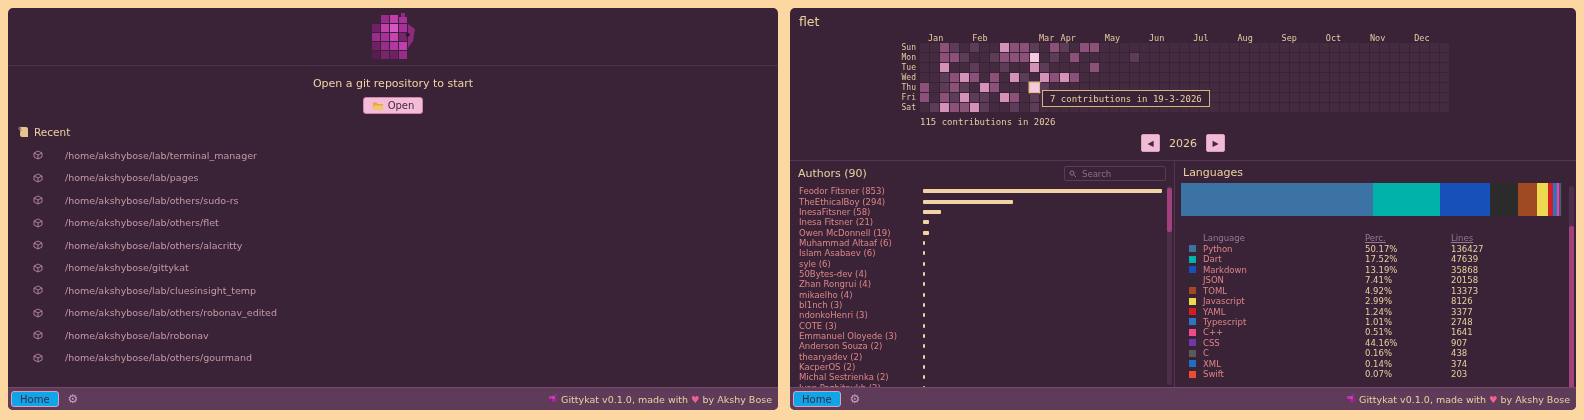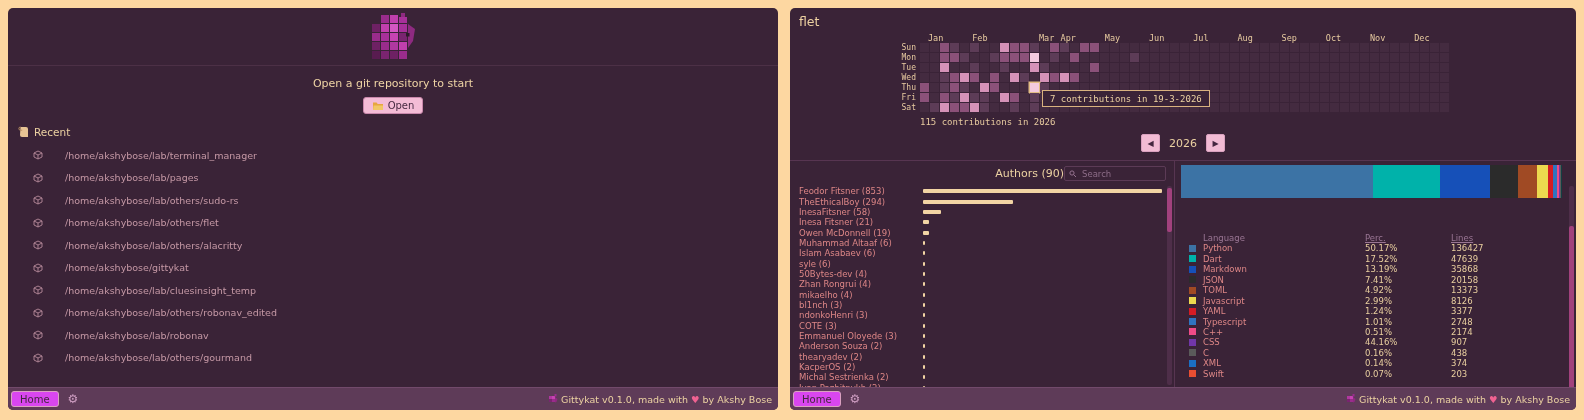--- a/index.html
+++ b/index.html
@@ -21,21 +21,21 @@
     font-size:10px;padding:2px 8px;cursor:pointer;}
   .recent{margin:12px 10px 0 10px;}
   .recent-header{display:flex;align-items:center;gap:5px;color:#ecd2a2;font-size:10.5px;}
   .recent-item{display:flex;align-items:center;gap:22px;color:#c598a5;font-size:9.5px;
     margin:11.5px 0 0 15px;cursor:pointer;white-space:nowrap;}
   .recent-item svg{flex:0 0 auto;}
 
   
   .statusbar{position:absolute;left:0;right:0;bottom:0;height:22px;background:#5e3b58;
     border-top:1px solid #724a6b;display:flex;align-items:center;}
-  .home-tab{background:#d946ef;border:1px solid #d9a1bf;color:#44263f;font-size:10px;
+  .home-tab{background:#0ea5e9;border:1px solid #d9a1bf;color:#44263f;font-size:10px;
     padding:1.5px 8px;border-radius:3px;margin-left:3px;cursor:pointer;}
   .gear{color:#cf9ec2;font-size:12px;margin-left:9px;cursor:pointer;line-height:1;}
   .footer{margin-left:auto;margin-right:6px;color:#ecd2a2;font-size:9.5px;display:flex;align-items:center;gap:3px;white-space:nowrap;}
   .footer .heart{color:#f06292;}
 
   
   .rw-title{color:#eed2a2;font-size:12.5px;padding:6px 9px 0 9px;}
   .hm-wrap{position:relative;margin:4px 0 0 102px;width:560px;
     font-family:"DejaVu Sans Mono","Liberation Mono",monospace;}
   .hm-months{position:relative;height:10px;margin-left:28px;}
@@ -48,38 +48,38 @@
   .hm-tooltip{position:absolute;left:150px;top:57px;z-index:5;background:#3a2337;
     border:1px solid #d9b27f;color:#ecd2a2;font-size:9px;padding:2.5px 7px;white-space:nowrap;}
   .yearnav{display:flex;align-items:center;justify-content:center;gap:9px;margin-top:7px;}
   .yearnav .ybtn{width:17px;height:16px;background:#f2bbd4;border:1px solid #d9a1bf;border-radius:2px;
     color:#44263f;font-size:8px;display:flex;align-items:center;justify-content:center;cursor:pointer;}
   .yearnav .year{color:#ecd2a2;font-size:11px;}
 
   .rw-content{position:absolute;left:0;right:0;top:152px;bottom:22px;border-top:1px solid #573551;display:flex;}
   .authors-panel{width:384px;border-right:1px solid #573551;position:relative;}
   .panel-header{display:flex;align-items:center;padding:5px 8px 0 8px;}
-  .panel-title{flex:1;text-align:right;color:#ecd2a2;font-size:11px;}
+  .panel-title{flex:1;text-align:left;color:#ecd2a2;font-size:11px;}
   .search-box{display:flex;align-items:center;gap:3px;width:92px;height:13px;flex:0 0 auto;
     border:1px solid #5c3b56;border-radius:2px;padding:0 4px;}
   .search-box input{flex:1;min-width:0;background:transparent;border:none;outline:none;
     color:#c9a8c2;font-size:8.5px;font-family:inherit;}
   .search-box input::placeholder{color:#8d6d88;}
   .authors-list{position:absolute;left:0;right:12px;top:25px;bottom:0;overflow:hidden;}
   .author-row{display:flex;align-items:center;height:10.35px;cursor:pointer;gap:20px;}
   .author-name{width:104px;padding-left:9px;color:#dd8686;font-size:8.5px;white-space:nowrap;overflow:hidden;flex:0 0 auto;}
   .author-bar{height:4px;background:#f2d4a4;border-radius:1px;}
   .vscroll{position:absolute;right:2px;top:25px;bottom:3px;width:5px;background:#4e2e49;border-radius:2px;}
   .vscroll .thumb{position:absolute;left:0;width:5px;background:#a1417d;border-radius:2px;}
 
   .lang-panel{flex:1;position:relative;}
   .lang-stackbar{display:flex;height:33px;margin:4px 14px 0 6px;overflow:hidden;}
   .lang-seg{height:100%;}
   .lang-table{position:absolute;left:14px;right:12px;top:72px;bottom:0;overflow:hidden;font-size:8.5px;}
-  .lt-row{display:flex;align-items:flex-start;height:10.45px;}
+  .lt-row{display:flex;align-items:flex-end;height:10.45px;}
   .lt-head{color:#9a7694;}
   .lt-name-col{width:176px;display:flex;align-items:center;gap:7px;flex:0 0 auto;}
   .lt-swatch{width:7px;height:7px;flex:0 0 auto;}
   .lt-name{color:#dd8686;white-space:nowrap;}
   .lt-head .lt-name{color:#9a7694;}
   .lt-perc{width:86px;color:#e9cf9f;flex:0 0 auto;}
   .lt-lines{color:#e9cf9f;}
   .lt-head .lt-perc,.lt-head .lt-lines{color:#9a7694;text-decoration:underline;}
 </style>
 </head>
@@ -725,20 +725,23 @@
             <div class="author-name">Ivan Pazhitnykh (2)</div>
             <div class="author-bar" style="width: 2px;"></div>
           </div>
         </div>
       <div class="vscroll">
         <div class="thumb" style="top:2px;height:44px;"></div>
       </div>
     </div>
 
     <div class="lang-panel">
+      <div class="panel-header">
+        <div class="panel-title">Languages</div>
+      </div>
       <div class="lang-stackbar" id="lang-stackbar">
           <div class="lang-seg" style="flex-grow: 50.17; background: rgb(60, 115, 165);"></div>
           <div class="lang-seg" style="flex-grow: 17.52; background: rgb(0, 178, 170);"></div>
           <div class="lang-seg" style="flex-grow: 13.19; background: rgb(22, 80, 184);"></div>
           <div class="lang-seg" style="flex-grow: 7.41; background: rgb(43, 43, 43);"></div>
           <div class="lang-seg" style="flex-grow: 4.92; background: rgb(160, 74, 36);"></div>
           <div class="lang-seg" style="flex-grow: 2.99; background: rgb(236, 217, 79);"></div>
           <div class="lang-seg" style="flex-grow: 1.24; background: rgb(212, 28, 36);"></div>
           <div class="lang-seg" style="flex-grow: 1.01; background: rgb(47, 116, 192);"></div>
           <div class="lang-seg" style="flex-grow: 0.51; background: rgb(239, 75, 134);"></div>
@@ -820,21 +823,21 @@
             </div>
             <div class="lt-perc">1.01%</div>
             <div class="lt-lines">2748</div>
           </div>
           <div class="lt-row">
             <div class="lt-name-col">
               <div class="lt-swatch" style="background: rgb(239, 75, 134);"></div>
               <span class="lt-name">C++</span>
             </div>
             <div class="lt-perc">0.51%</div>
-            <div class="lt-lines">2174</div>
+            <div class="lt-lines">1641</div>
           </div>
           <div class="lt-row">
             <div class="lt-name-col">
               <div class="lt-swatch" style="background: rgb(113, 54, 168);"></div>
               <span class="lt-name">CSS</span>
             </div>
             <div class="lt-perc">44.16%</div>
             <div class="lt-lines">907</div>
           </div>
           <div class="lt-row">

